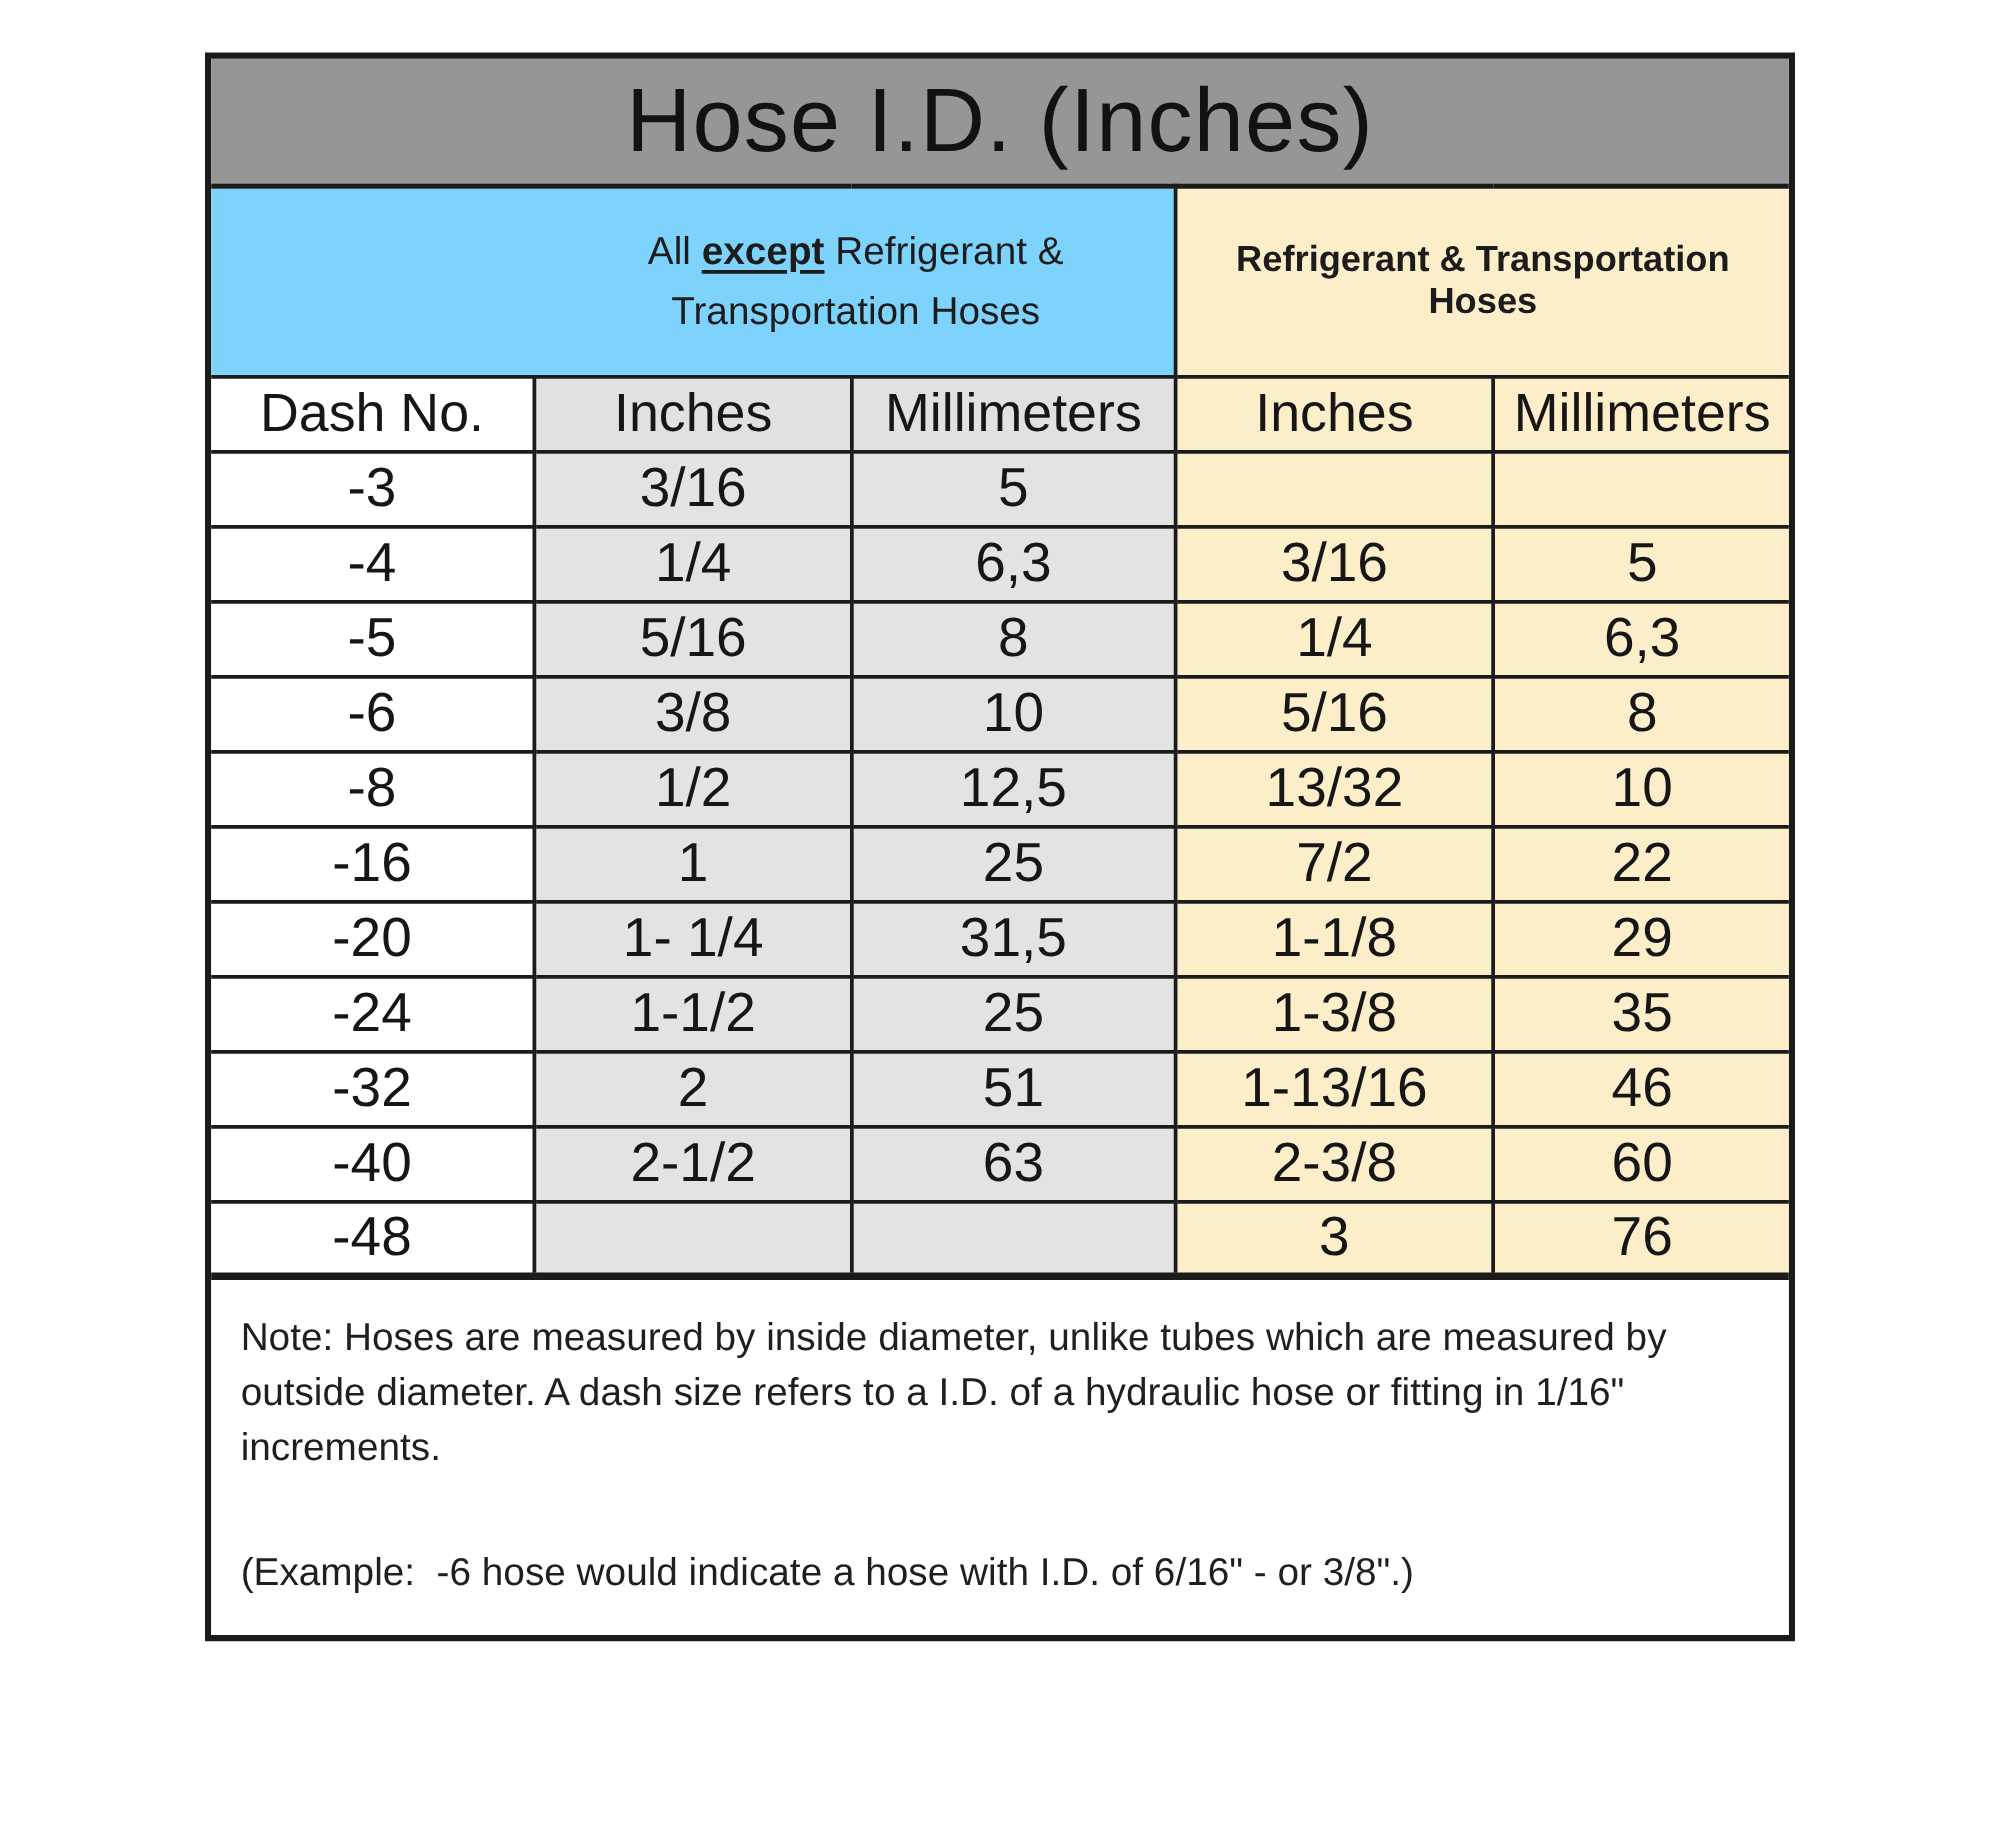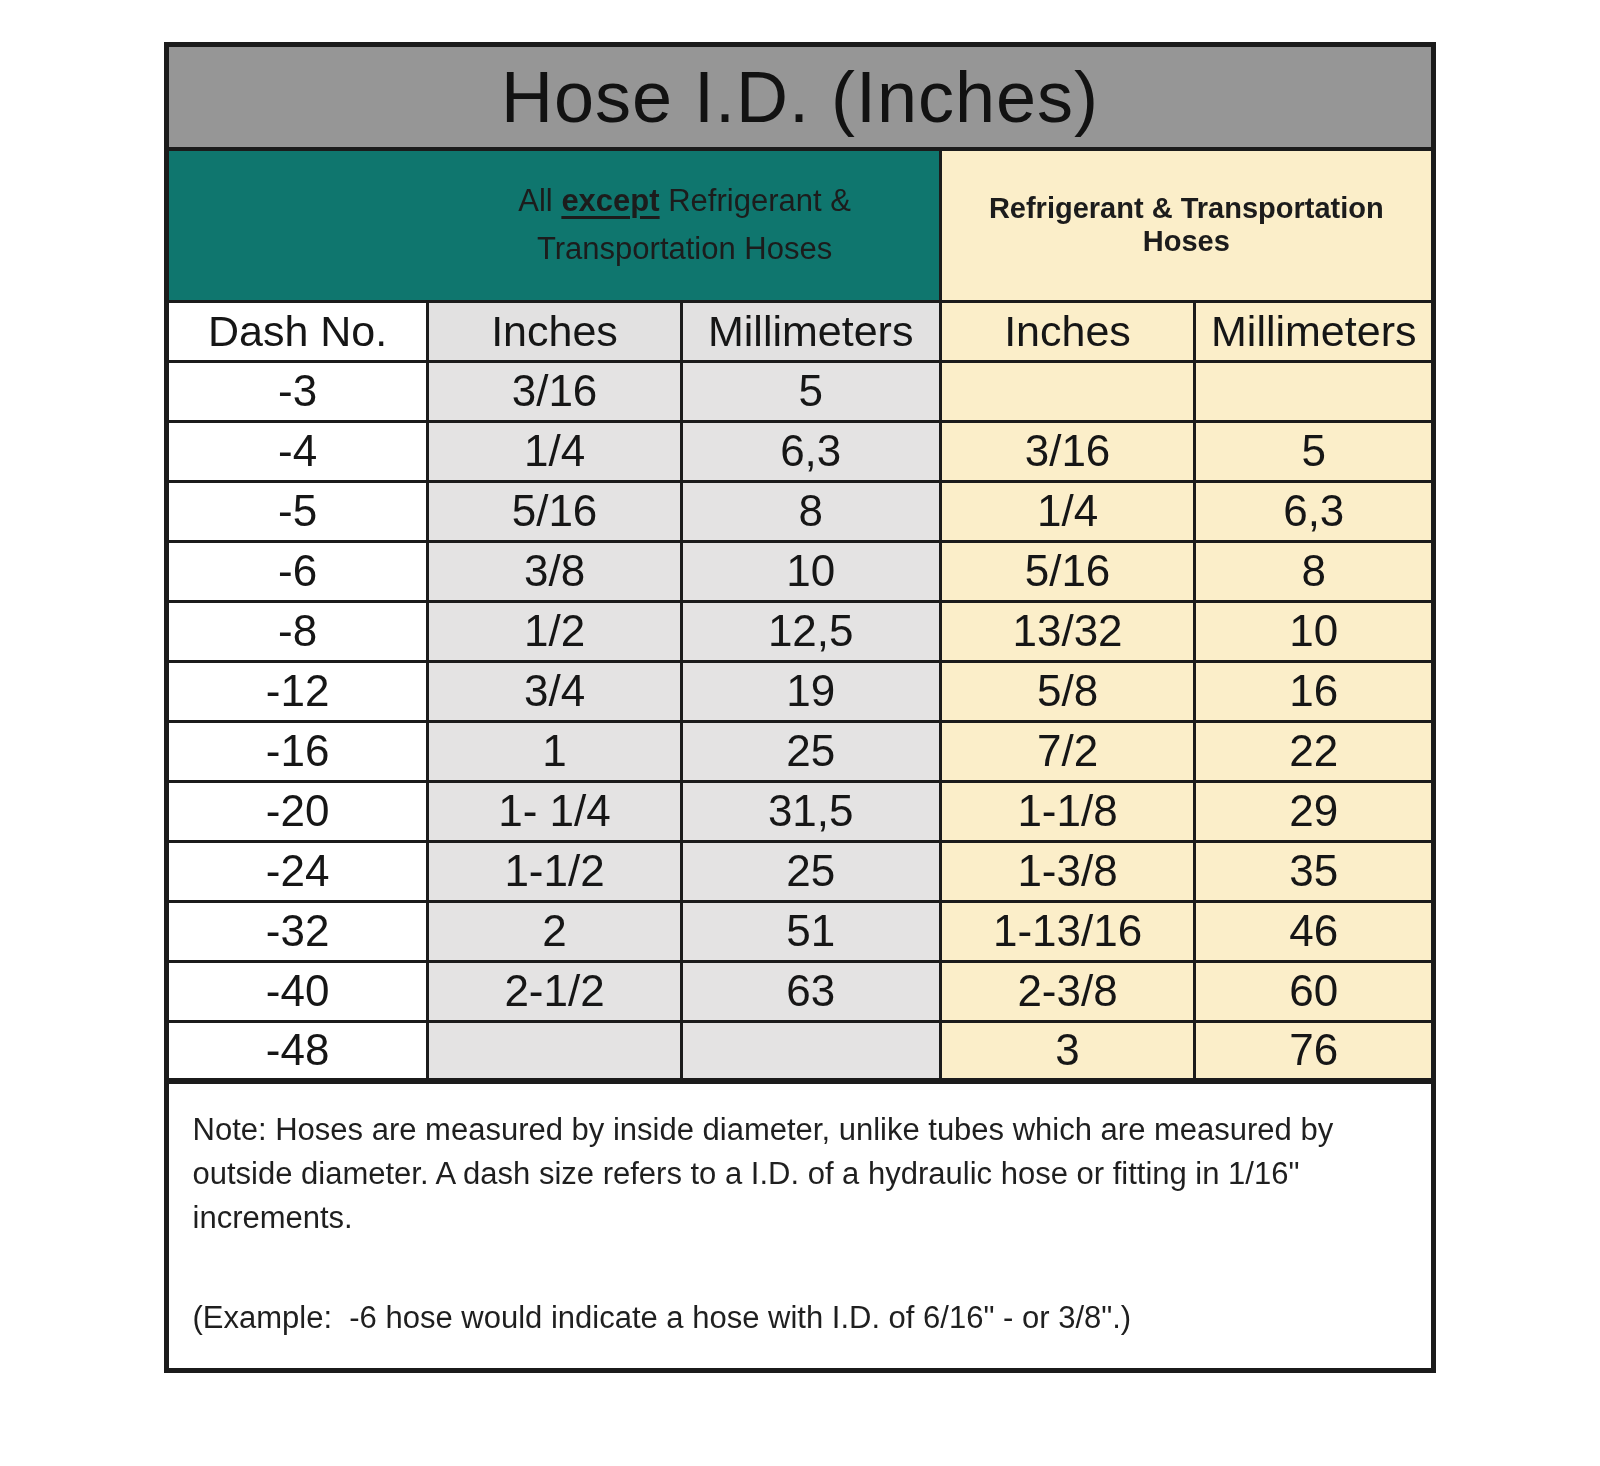--- a/index.html
+++ b/index.html
@@ -40,21 +40,21 @@
   .banner {
     height: 102px;
     background: #969696;
     font-size: 72px;
     letter-spacing: 1px;
     color: #121212;
     border-bottom-width: 4px;
   }
   
   .group-row th { height: 152px; }
-  .group-left { background: #0f766e; }
+  .group-left { background: #7dd3fc; }
   .group-left .offset-text {
     margin-left: 34%;
     width: 66%;
     font-size: 31px;
     line-height: 1.55;
     color: #1c1c1c;
   }
   .group-left .except {
     font-weight: 700;
     text-decoration: underline;
@@ -163,27 +163,20 @@
             <td class="bg-yellow">8</td>
           </tr>
           <tr>
             <td class="bg-white">-8</td>
             <td class="bg-gray">1/2</td>
             <td class="bg-gray">12,5</td>
             <td class="bg-yellow">13/32</td>
             <td class="bg-yellow">10</td>
           </tr>
           <tr>
-            <td class="bg-white">-12</td>
-            <td class="bg-gray">3/4</td>
-            <td class="bg-gray">19</td>
-            <td class="bg-yellow">5/8</td>
-            <td class="bg-yellow">16</td>
-          </tr>
-          <tr>
             <td class="bg-white">-16</td>
             <td class="bg-gray">1</td>
             <td class="bg-gray">25</td>
             <td class="bg-yellow">7/2</td>
             <td class="bg-yellow">22</td>
           </tr>
           <tr>
             <td class="bg-white">-20</td>
             <td class="bg-gray">1- 1/4</td>
             <td class="bg-gray">31,5</td>

